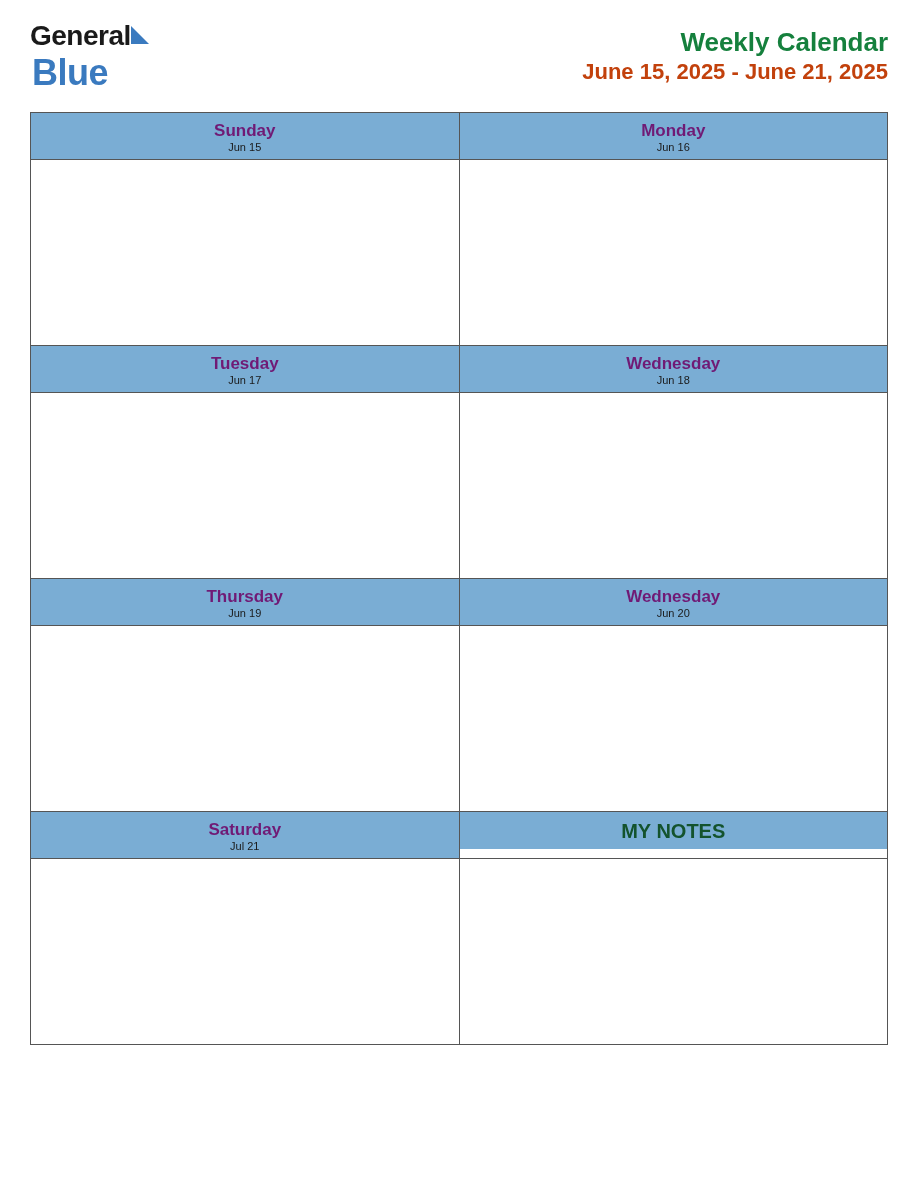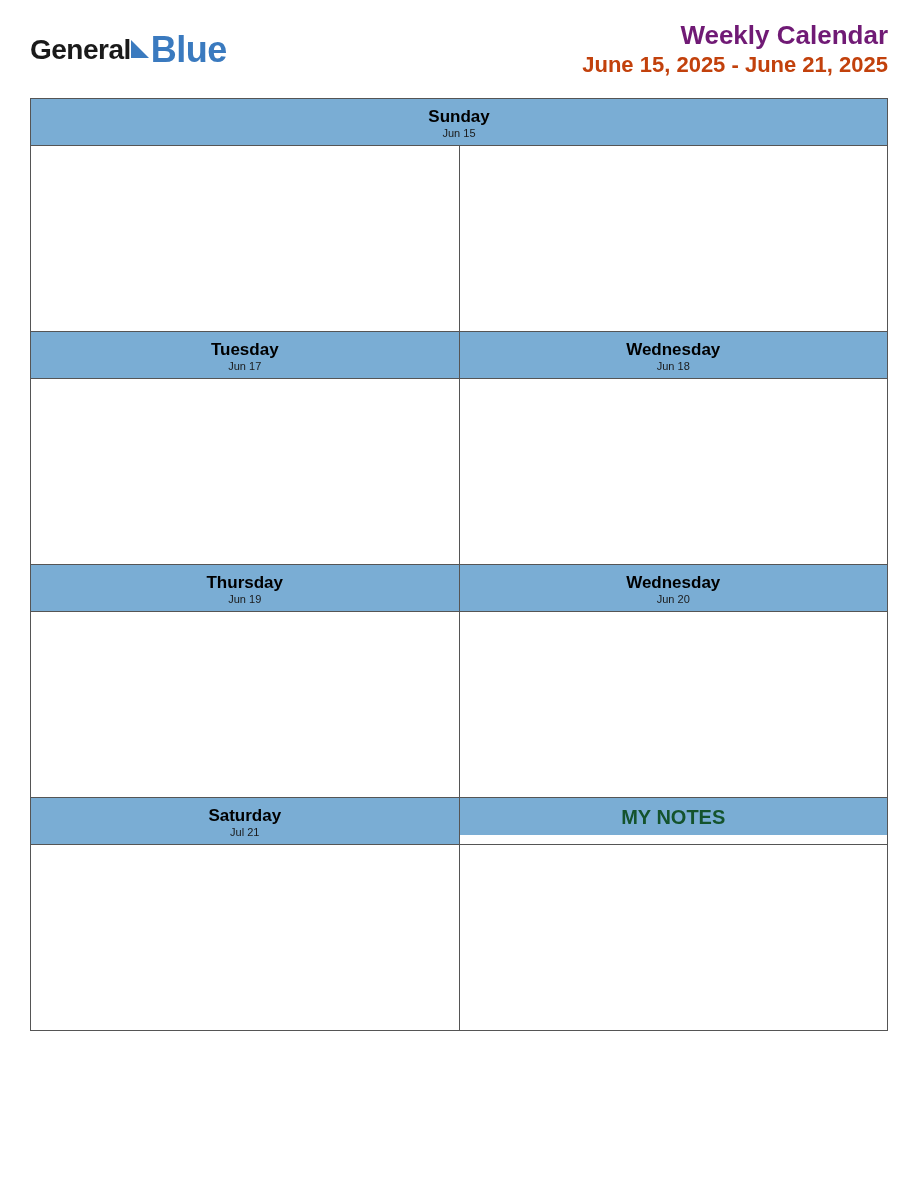--- a/index.html
+++ b/index.html
@@ -32,21 +32,21 @@
       height: 0;
       border-left: 18px solid #3a7abf;
       border-top: 18px solid transparent;
       border-bottom: 0px solid transparent;
       display: inline-block;
       margin-bottom: 2px;
     }
 
     .logo-wrapper {
       display: flex;
-      flex-direction: row;
+      flex-direction: column;
     }
 
     .logo-row1 {
       display: flex;
       align-items: center;
     }
 
     .logo-row1 .logo-general {
       font-size: 28px;
       font-weight: bold;
@@ -67,21 +67,21 @@
       letter-spacing: -0.5px;
     }
 
     .title-block {
       text-align: right;
     }
 
     .title-block .title-main {
       font-size: 26px;
       font-weight: bold;
-      color: #701a75;
+      color: #15803d;
       line-height: 1.2;
     }
 
     .title-block .title-sub {
       font-size: 22px;
       font-weight: bold;
       color: #c2410c;
       line-height: 1.3;
     }
 
@@ -110,21 +110,21 @@
 
     .day-header {
       background-color: #7aadd4;
       text-align: center;
       padding: 8px 4px 6px;
     }
 
     .day-name {
       font-size: 17px;
       font-weight: bold;
-      color: #000000;
+      color: #701a75;
       display: block;
     }
 
     .day-date {
       font-size: 11px;
       color: #1a1a1a;
       display: block;
     }
 
     .day-body {
@@ -160,20 +160,26 @@
 
 <div class="calendar-grid">
 
   <div class="cal-row">
     <div class="cal-cell">
       <div class="day-header">
         <span class="day-name">Sunday</span>
         <span class="day-date">Jun 15</span>
       </div>
     </div>
+    <div class="cal-cell">
+      <div class="day-header">
+        <span class="day-name">Monday</span>
+        <span class="day-date">Jun 16</span>
+      </div>
+    </div>
   </div>
 
   <div class="cal-row">
     <div class="cal-cell">
       <div class="day-body"></div>
     </div>
     <div class="cal-cell">
       <div class="day-body"></div>
     </div>
   </div>

